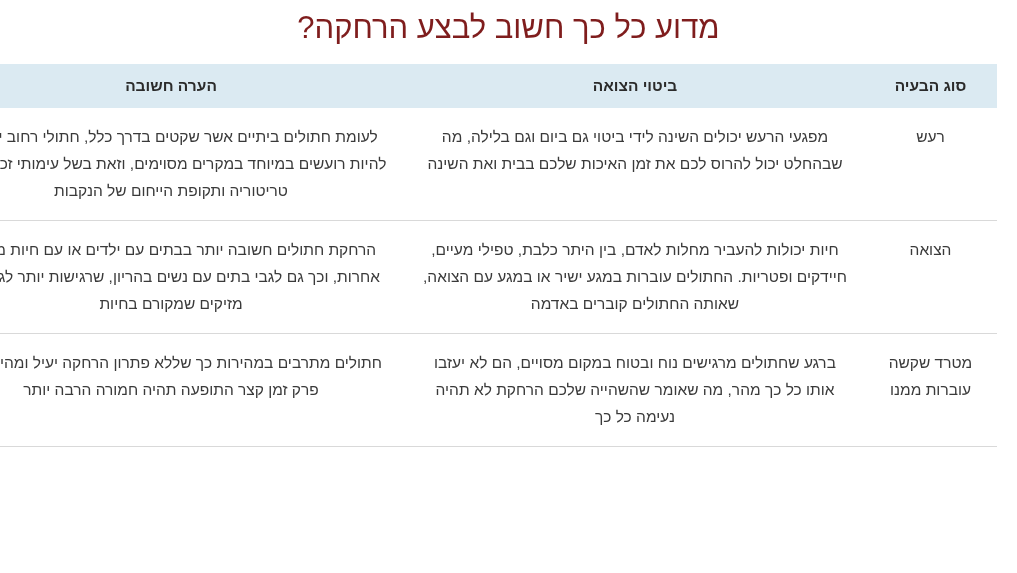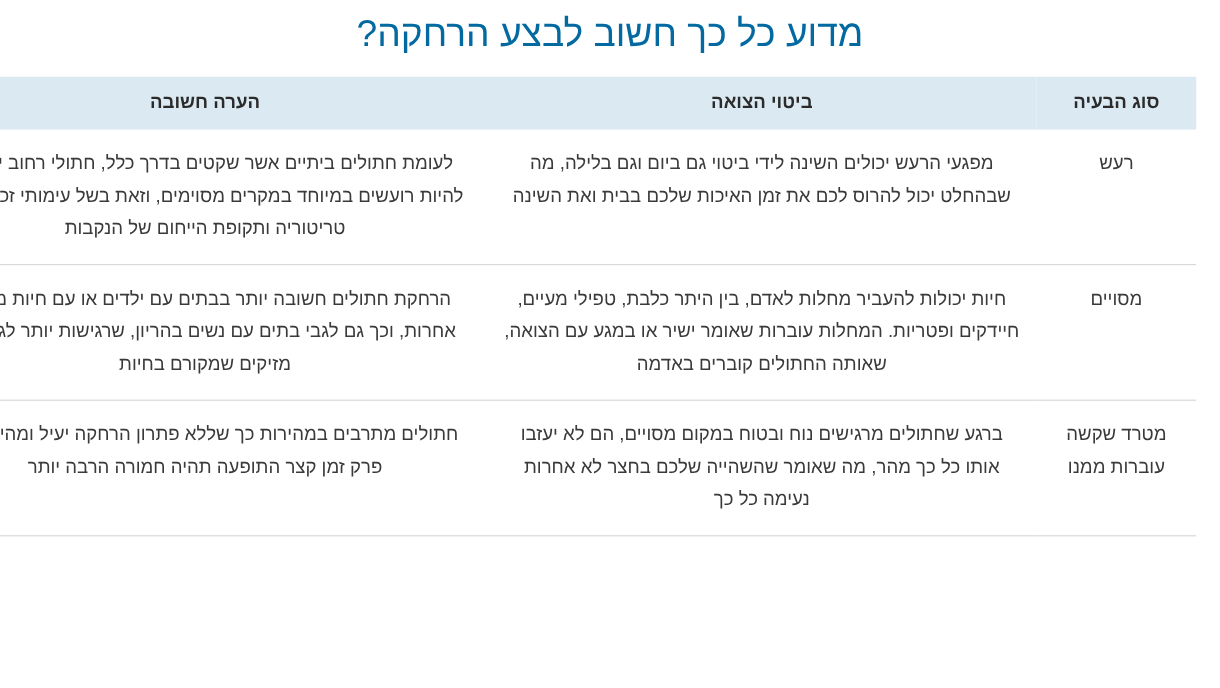--- a/index.html
+++ b/index.html
@@ -16,21 +16,21 @@
   }
   .page {
     width: 1017px;
     box-sizing: border-box;
     padding: 0;
   }
   .page-title {
     text-align: center;
     font-size: 31px;
     font-weight: 400;
-    color: #0369a1;
+    color: #7f1d1d;
     margin: 8px 0 16px 0;
     line-height: 1.3;
     direction: rtl;
   }
   table.info-table {
     width: 977px;
     margin: 0 20px;
     border-collapse: collapse;
     direction: rtl;
     table-layout: fixed;
@@ -91,25 +91,25 @@
         <th class="col-note">הערה חשובה</th>
       </tr>
     </thead>
     <tbody>
       <tr>
         <td class="col-type">רעש</td>
         <td class="col-field">מפגעי הרעש יכולים השינה לידי ביטוי גם ביום וגם בלילה, מה שבהחלט יכול להרוס לכם את זמן האיכות שלכם בבית ואת השינה</td>
         <td class="col-note">לעומת חתולים ביתיים אשר שקטים בדרך כלל, חתולי רחוב יכולים להיות רועשים במיוחד במקרים מסוימים, וזאת בשל עימותי זכרים על טריטוריה ותקופת הייחום של הנקבות</td>
       </tr>
       <tr>
-        <td class="col-type">מסויים</td>
-        <td class="col-field">חיות יכולות להעביר מחלות לאדם, בין היתר כלבת, טפילי מעיים, חיידקים ופטריות. המחלות עוברות שאומר ישיר או במגע עם הצואה, שאותה החתולים קוברים באדמה</td>
+        <td class="col-type">הצואה</td>
+        <td class="col-field">חיות יכולות להעביר מחלות לאדם, בין היתר כלבת, טפילי מעיים, חיידקים ופטריות. החתולים עוברות במגע ישיר או במגע עם הצואה, שאותה החתולים קוברים באדמה</td>
         <td class="col-note">הרחקת חתולים חשובה יותר בבתים עם ילדים או עם חיות מחמד אחרות, וכך גם לגבי בתים עם נשים בהריון, שרגישות יותר לגורמים מזיקים שמקורם בחיות</td>
       </tr>
       <tr>
         <td class="col-type">מטרד שקשה עוברות ממנו</td>
-        <td class="col-field">ברגע שחתולים מרגישים נוח ובטוח במקום מסויים, הם לא יעזבו אותו כל כך מהר, מה שאומר שהשהייה שלכם בחצר לא אחרות נעימה כל כך</td>
+        <td class="col-field">ברגע שחתולים מרגישים נוח ובטוח במקום מסויים, הם לא יעזבו אותו כל כך מהר, מה שאומר שהשהייה שלכם הרחקת לא תהיה נעימה כל כך</td>
         <td class="col-note">חתולים מתרבים במהירות כך שללא פתרון הרחקה יעיל ומהיר, תוך פרק זמן קצר התופעה תהיה חמורה הרבה יותר</td>
       </tr>
     </tbody>
   </table>
 
 </div>
 
 </body></html>

